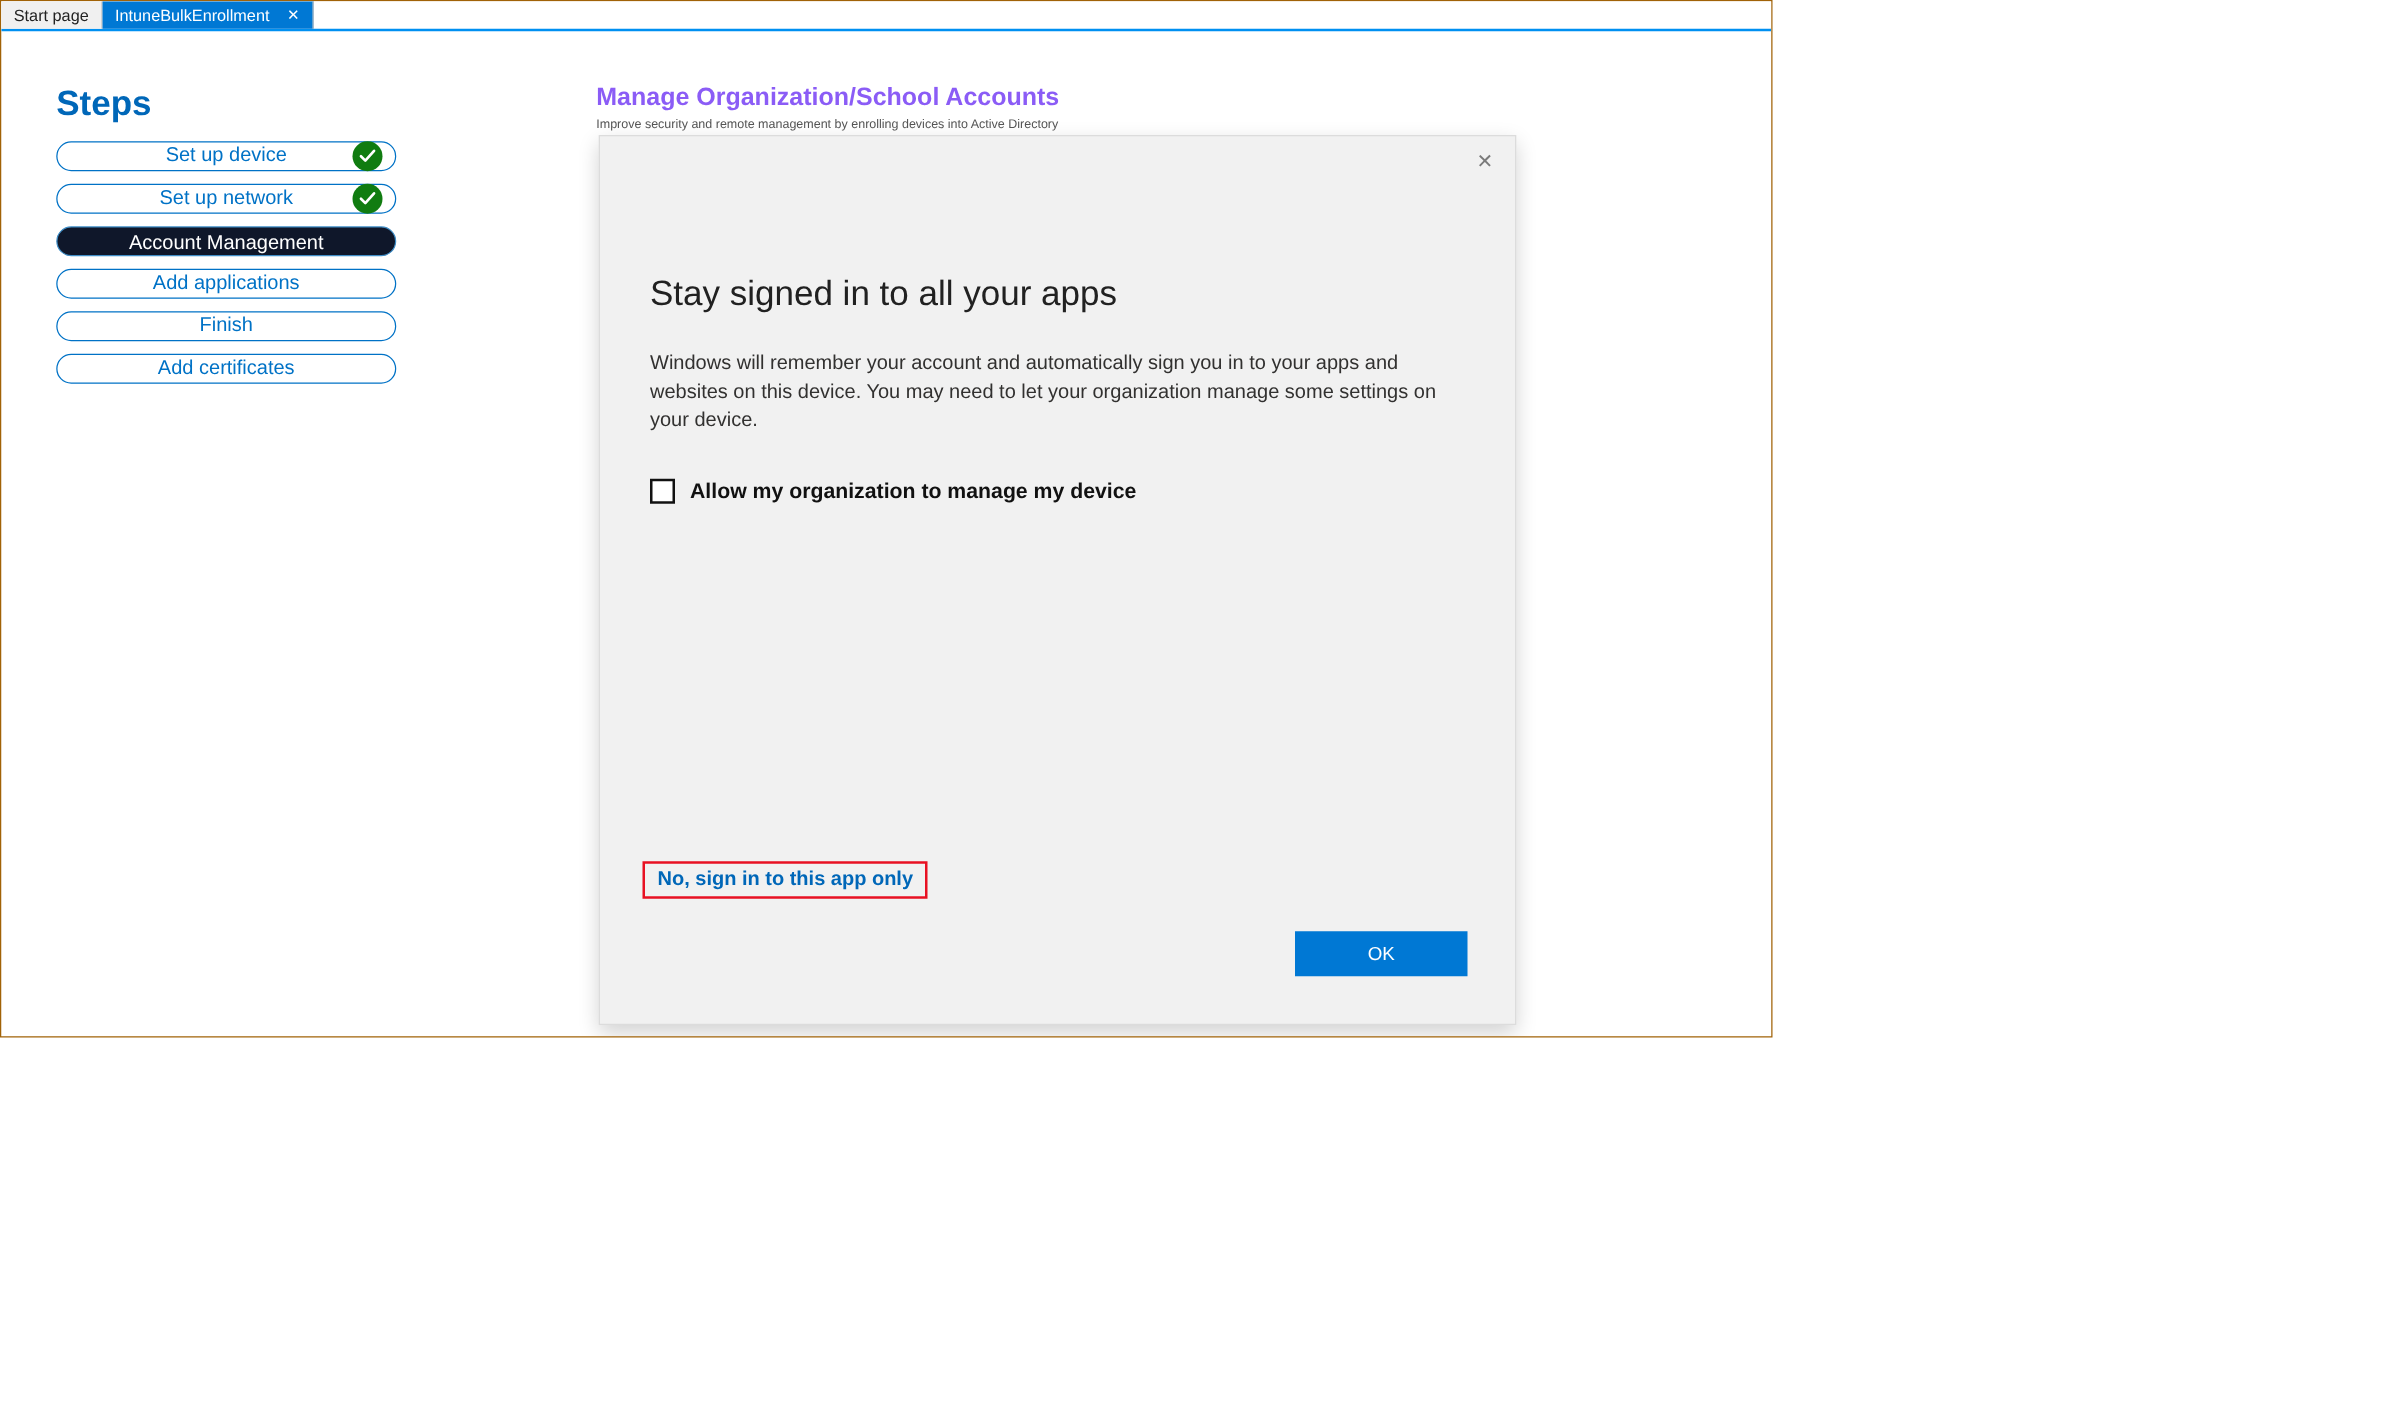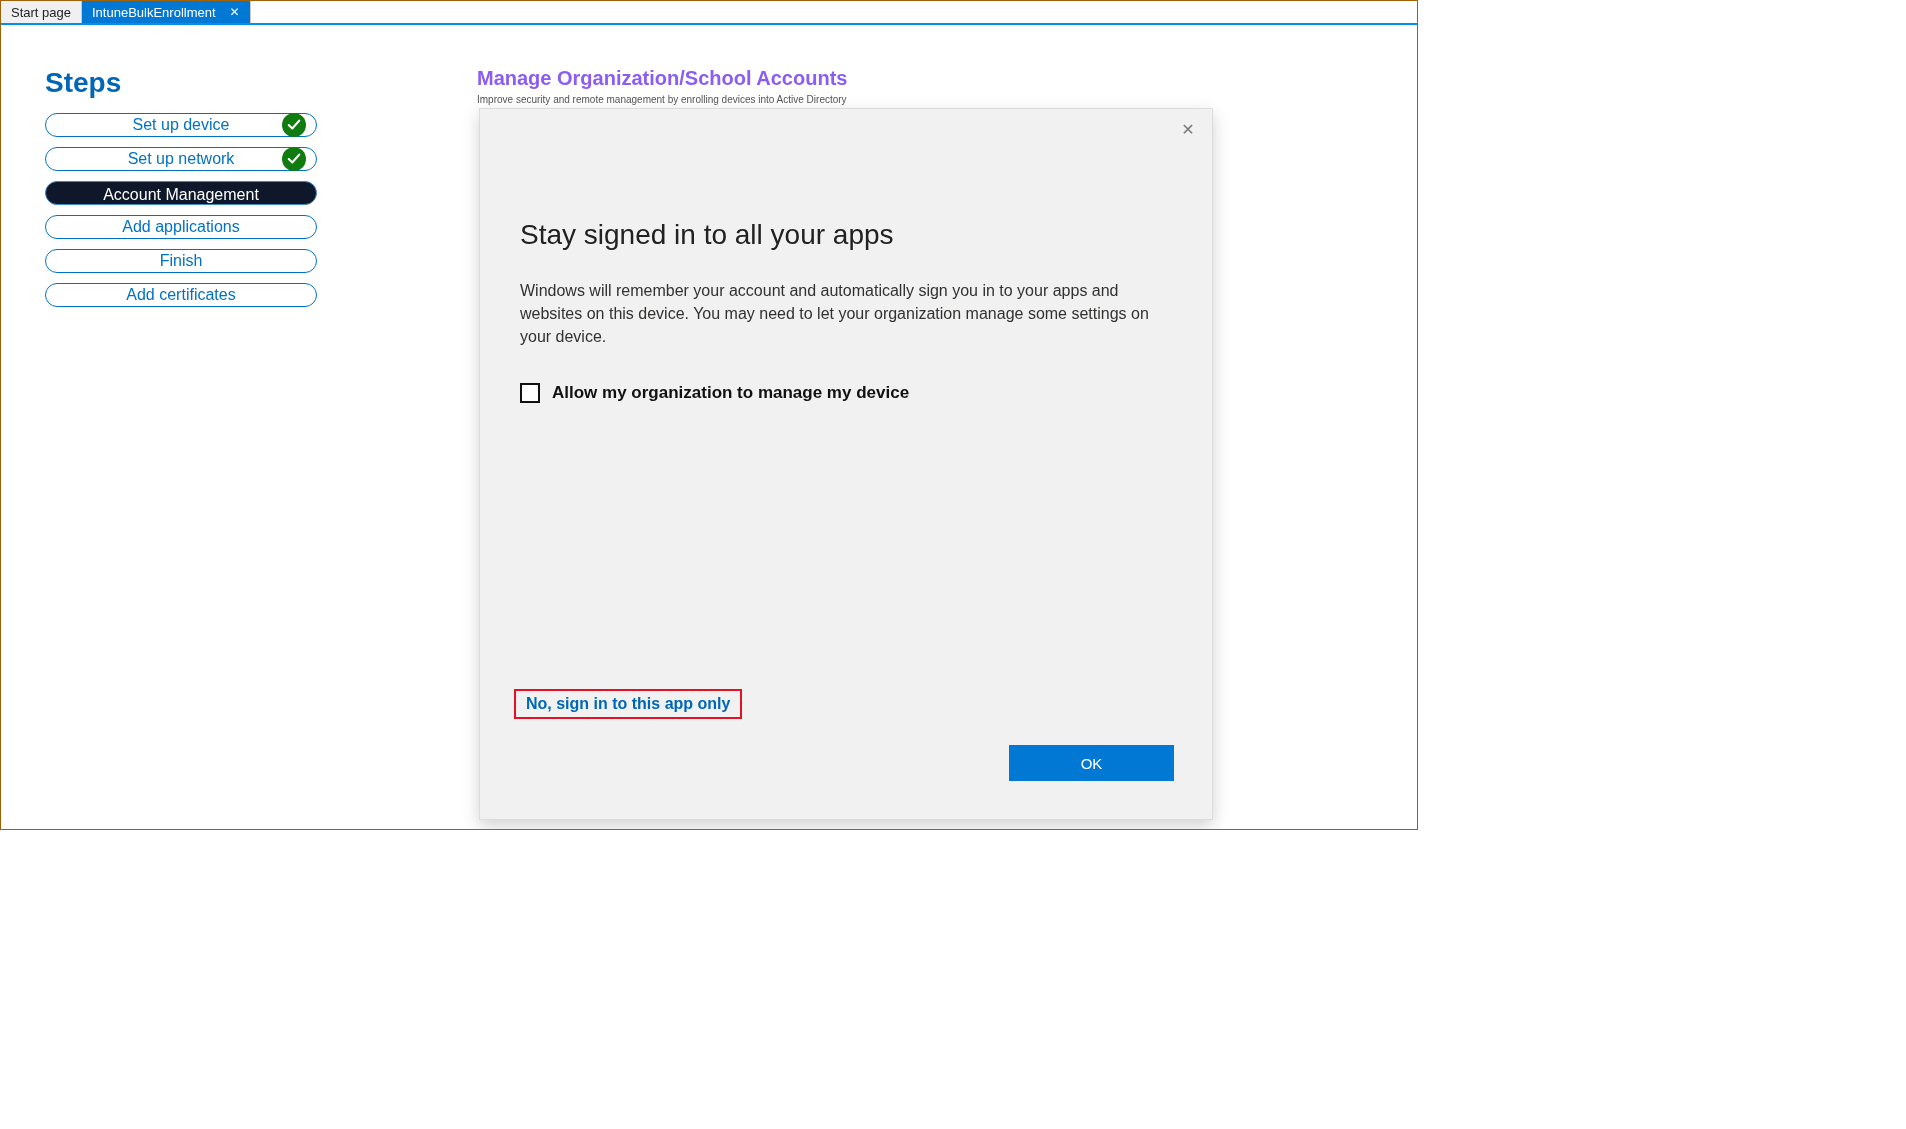--- a/index.html
+++ b/index.html
@@ -154,21 +154,21 @@
   .app-only-link {
     font-size: 16px;
     font-weight: 600;
     color: #0067b8;
     cursor: pointer;
   }
   .ok-button {
     position: absolute;
     right: 38px;
     bottom: 38px;
-    width: 165px;
+    width: 138px;
     height: 36px;
     background: #0078d4;
     color: #fff;
     border: none;
     font-size: 15px;
     cursor: pointer;
   }
 </style>
 </head>
 <body>

